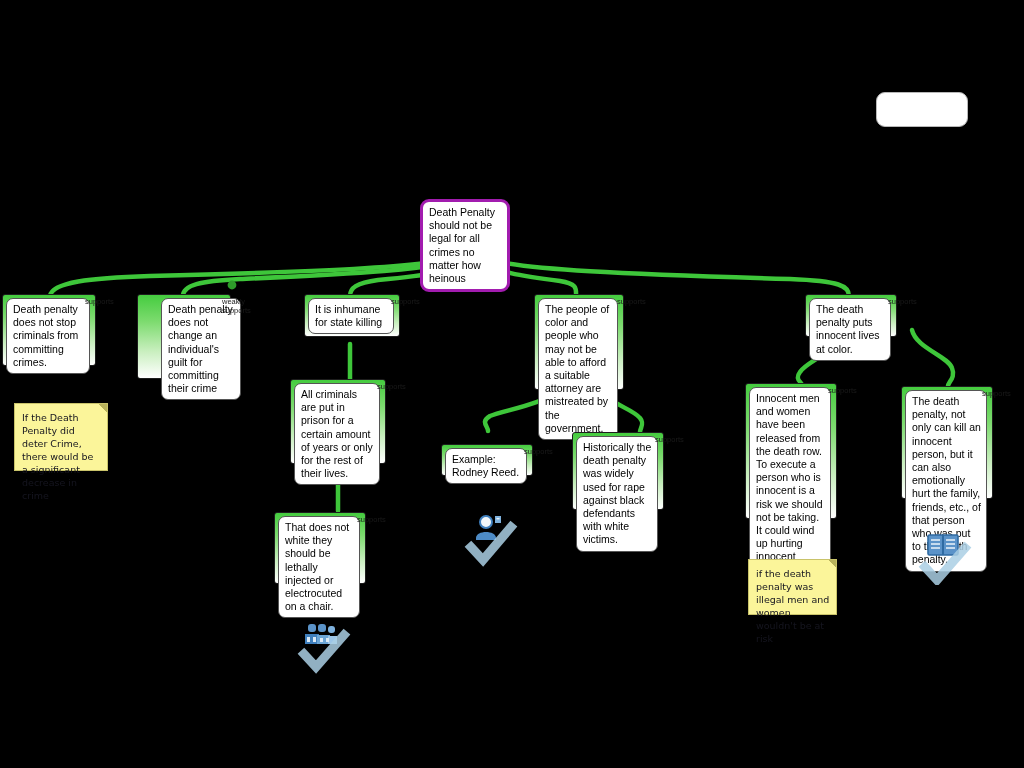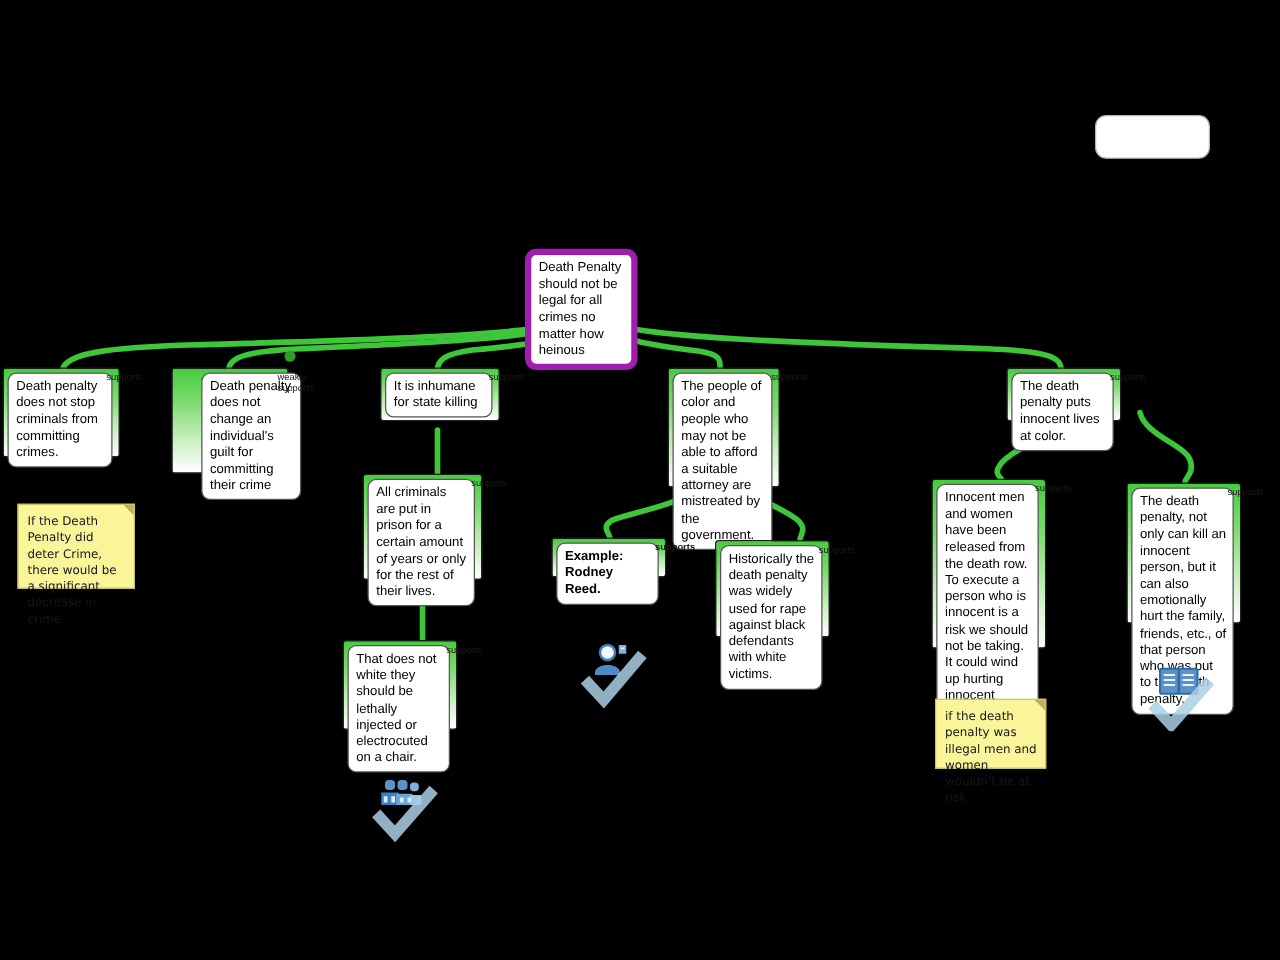--- a/index.html
+++ b/index.html
@@ -52,21 +52,21 @@
     text-align: left;
     width: 40px;
     right: 3px;
   }
 
   
   .root-node {
     position: absolute;
     box-sizing: border-box;
     background: #ffffff;
-    border: 5px solid #a21caf;
+    border: 3px solid #a21caf;
     border-radius: 9px;
     padding: 4px 6px;
     font-size: 10.5px;
     line-height: 13.2px;
     color: #000000;
   }
 
   .blank-node {
     position: absolute;
     box-sizing: border-box;
@@ -165,21 +165,21 @@
   <div class="node" style="left:274px; top:512px; width:92px; height:72px;">
     <div class="inner" style="width:82px;">That does not white they should be lethally injected or electrocuted on a chair.</div>
     <div class="reltag" style="right:-28px; width:36px;">supports</div>
   </div>
 
   <div class="node" style="left:534px; top:294px; width:90px; height:96px;">
     <div class="inner" style="width:80px;">The people of color and people who may not be able to afford a suitable attorney are mistreated by the government.</div>
     <div class="reltag" style="right:-30px; width:36px;">supports</div>
   </div>
 
-  <div class="node" style="left:441px; top:430px; width:92px; height:32px;font-weight:bold;">
+  <div class="node" style="left:441px; top:444px; width:92px; height:32px;">
     <div class="inner" style="width:82px;">Example: Rodney Reed.</div>
     <div class="reltag" style="right:-28px; width:36px;">supports</div>
   </div>
 
   <div class="node" style="left:572px; top:432px; width:92px; height:78px;">
     <div class="inner" style="width:82px;">Historically the death penalty was widely used for rape against black defendants with white victims.</div>
     <div class="reltag" style="right:-28px; width:36px;">supports</div>
   </div>
 
   <div class="node" style="left:805px; top:294px; width:92px; height:43px;">

